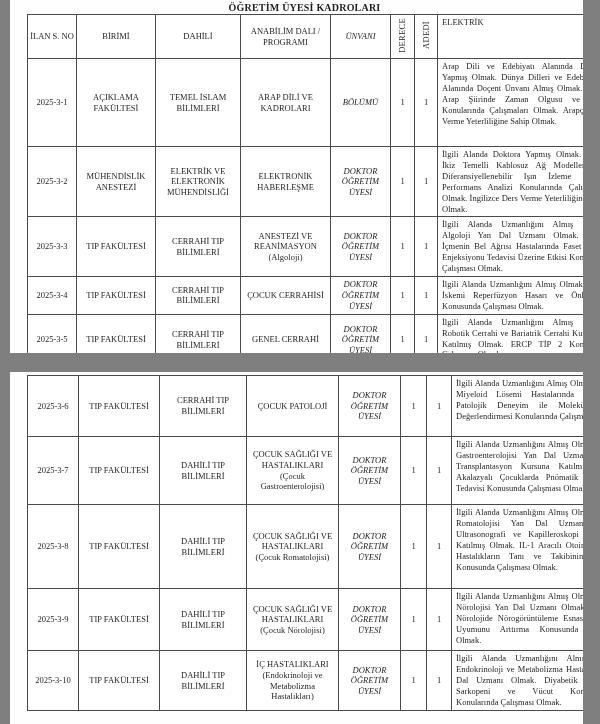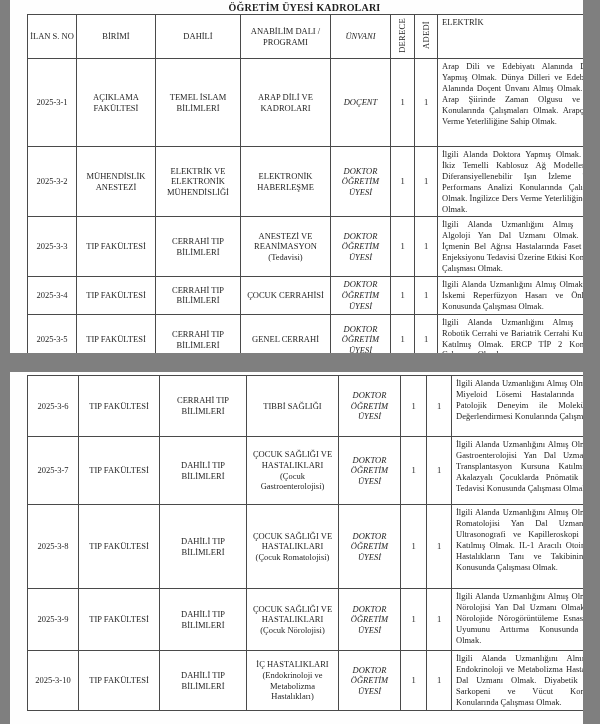--- a/index.html
+++ b/index.html
@@ -104,41 +104,41 @@
           <th class="col-adet"><span class="vert">ADEDİ</span></th>
           <th class="col-aciklama"><span>ELEKTRİK</span></th>
         </tr>
       </thead>
       <tbody>
         <tr>
           <td class="col-no">2025-3-1</td>
           <td class="col-birim">AÇIKLAMA FAKÜLTESİ</td>
           <td class="col-bolum">TEMEL İSLAM BİLİMLERİ</td>
           <td class="col-anabilim">ARAP DİLİ VE KADROLARI</td>
-          <td class="col-unvan">DOÇENT</td>
+          <td class="col-unvan">BÖLÜMÜ</td>
           <td class="col-derece">1</td>
           <td class="col-adet">1</td>
           <td class="col-aciklama">Arap Dili ve Edebiyatı Alanında Doktora Yapmış Olmak. Dünya Dilleri ve Edebiyatları Alanında Doçent Ünvanı Almış Olmak. Klasik Arap Şiirinde Zaman Olgusu ve Rahil Konularında Çalışmaları Olmak. Arapça Ders Verme Yeterliliğine Sahip Olmak.</td>
         </tr>
         <tr>
           <td class="col-no">2025-3-2</td>
           <td class="col-birim">MÜHENDİSLİK ANESTEZİ</td>
           <td class="col-bolum">ELEKTRİK VE ELEKTRONİK MÜHENDİSLİĞİ</td>
           <td class="col-anabilim">ELEKTRONİK HABERLEŞME</td>
           <td class="col-unvan">DOKTOR ÖĞRETİM ÜYESİ</td>
           <td class="col-derece">1</td>
           <td class="col-adet">1</td>
           <td class="col-aciklama">İlgili Alanda Doktora Yapmış Olmak. Dijital İkiz Temelli Kablosuz Ağ Modelleme ve Diferansiyellenebilir Işın İzleme Tabanlı Performans Analizi Konularında Çalışmaları Olmak. İngilizce Ders Verme Yeterliliğine Sahip Olmak.</td>
         </tr>
         <tr>
           <td class="col-no">2025-3-3</td>
           <td class="col-birim">TIP FAKÜLTESİ</td>
           <td class="col-bolum">CERRAHİ TIP BİLİMLERİ</td>
           <td class="col-anabilim">ANESTEZİ VE REANİMASYON
-(Tedavisi)</td>
+(Algoloji)</td>
           <td class="col-unvan">DOKTOR ÖĞRETİM ÜYESİ</td>
           <td class="col-derece">1</td>
           <td class="col-adet">1</td>
           <td class="col-aciklama">İlgili Alanda Uzmanlığını Almış Olmak. Algoloji Yan Dal Uzmanı Olmak. Sigara İçmenin Bel Ağrısı Hastalarında Faset Eklem Enjeksiyonu Tedavisi Üzerine Etkisi Konusunda Çalışması Olmak.</td>
         </tr>
         <tr>
           <td class="col-no">2025-3-4</td>
           <td class="col-birim">TIP FAKÜLTESİ</td>
           <td class="col-bolum">CERRAHİ TIP BİLİMLERİ</td>
           <td class="col-anabilim">ÇOCUK CERRAHİSİ</td>
@@ -161,21 +161,21 @@
     </table>
 </div>
 
 <div class="page" id="page-2">
   <table class="kadro" data-page="1">
       <tbody>
         <tr>
           <td class="col-no">2025-3-6</td>
           <td class="col-birim">TIP FAKÜLTESİ</td>
           <td class="col-bolum">CERRAHİ TIP BİLİMLERİ</td>
-          <td class="col-anabilim">TIBBİ SAĞLIĞI</td>
+          <td class="col-anabilim">ÇOCUK PATOLOJİ</td>
           <td class="col-unvan">DOKTOR ÖĞRETİM ÜYESİ</td>
           <td class="col-derece">1</td>
           <td class="col-adet">1</td>
           <td class="col-aciklama">İlgili Alanda Uzmanlığını Almış Olmak. Kronik Miyeloid Lösemi Hastalarında Klinik ve Patolojik Deneyim ile Moleküler Yanıt Değerlendirmesi Konularında Çalışması Olmak.</td>
         </tr>
         <tr>
           <td class="col-no">2025-3-7</td>
           <td class="col-birim">TIP FAKÜLTESİ</td>
           <td class="col-bolum">DAHİLİ TIP BİLİMLERİ</td>
           <td class="col-anabilim">ÇOCUK SAĞLIĞI VE HASTALIKLARI

